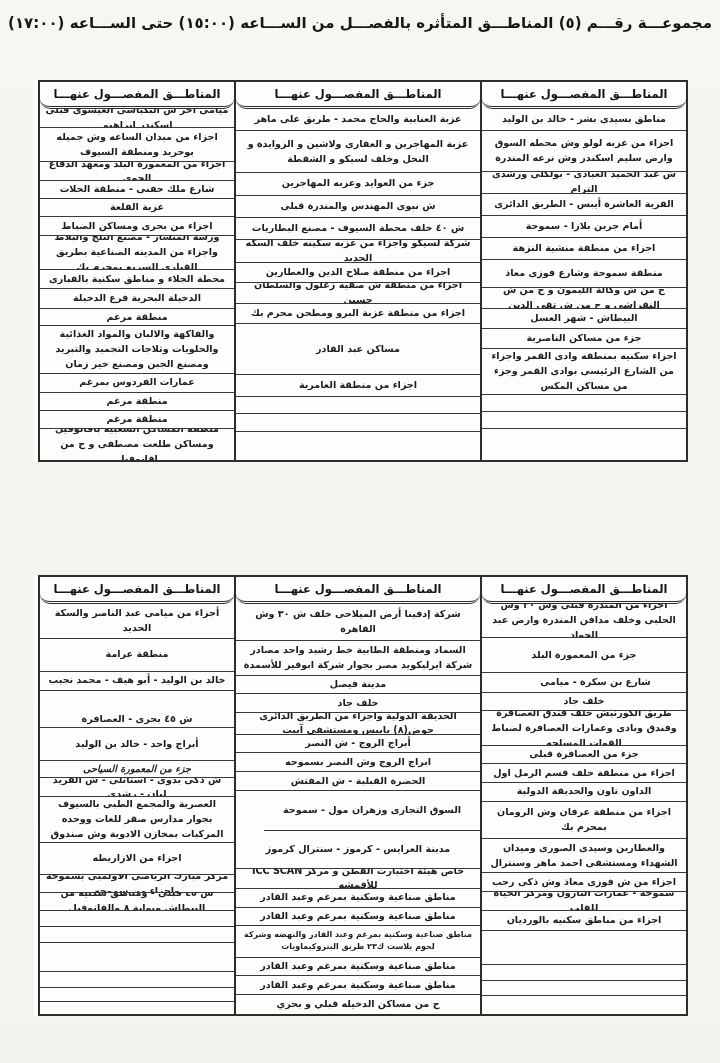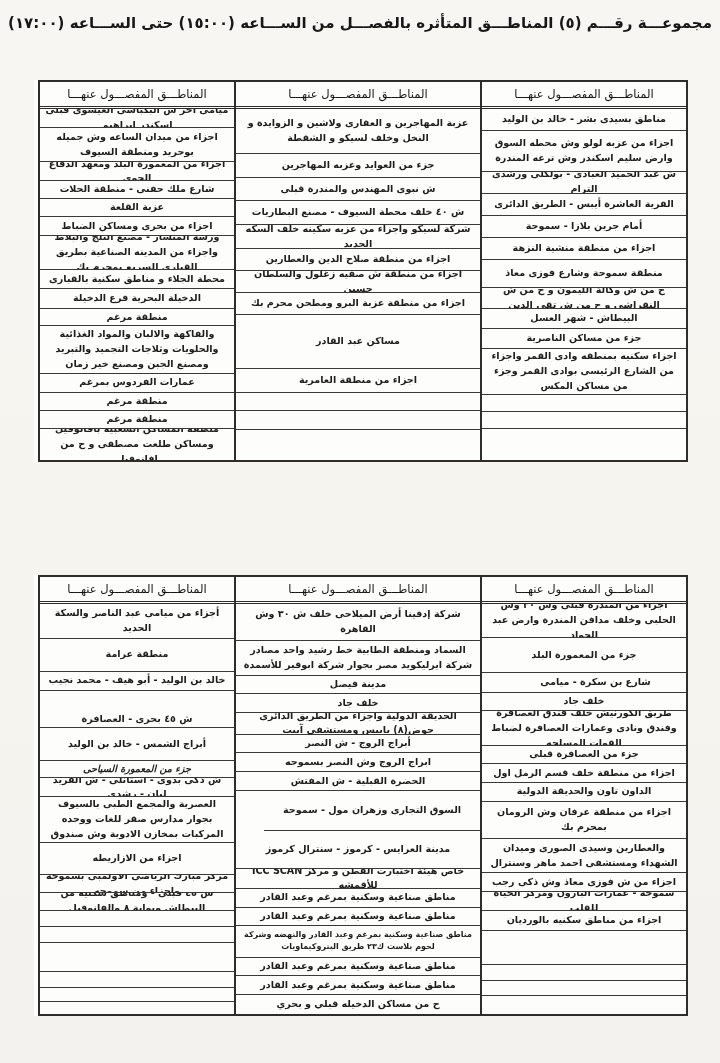--- a/index.html
+++ b/index.html
@@ -50,23 +50,24 @@
   .col + .col { margin-right: -2px; }
   .table .col:nth-child(1) { flex: 0 0 208px; }
   .table .col:nth-child(2) { flex: 0 0 248px; }
   .table .col:nth-child(3) { flex: 0 0 198px; }
   .hdr {
     flex: 0 0 24px;
     display: flex;
     align-items: center;
     justify-content: center;
     font-size: 11.5px;
-    font-weight: 400;
+    font-weight: 700;
     border-bottom: 3px double #2e2d2b;
     color: #141414;
+    border-radius: 10px;
   }
   .cell {
     display: flex;
     align-items: center;
     justify-content: center;
     text-align: center;
     padding: 1px 5px;
     box-sizing: border-box;
     font-size: 9.6px;
     font-weight: 700;
@@ -95,20 +96,21 @@
         <div class="cell" style="flex: 20 1 0px;">ح من ش وكالة الليمون و ح من ش النقراشي و ح من ش تقي الدين</div>
         <div class="cell" style="flex: 20 1 0px;">البيطاش - شهر العسل</div>
         <div class="cell" style="flex: 20 1 0px;">جزء من مساكن الناصرية</div>
         <div class="cell" style="flex: 50 1 0px;">اجزاء سكنيه بمنطقه وادى القمر واجزاء من الشارع الرئيسى بوادى القمر وجزء من مساكن المكس</div>
         <div class="cell" style="flex: 16 1 0px;"></div>
         <div class="cell" style="flex: 16 1 0px;"></div>
         <div class="cell" style="flex: 34 1 0px;"></div>
       </div>
       <div class="col">
         <div class="hdr">المناطـــق المفصـــول عنهـــا</div>
+        <div class="cell" style="flex: 22 1 0px;">عزبة العنابية والحاج محمد - طريق على ماهر</div>
         <div class="cell" style="flex: 44 1 0px;">عزبة المهاجرين و العقارى ولاشين و الزوايدة و النخل وخلف لسيكو و الشقطة</div>
         <div class="cell" style="flex: 22 1 0px;">جزء من العوايد وعزبه المهاجرين</div>
         <div class="cell" style="flex: 22 1 0px;">ش نبوى المهندس والمندرة قبلى</div>
         <div class="cell" style="flex: 22 1 0px;">ش ٤٠ خلف محطة السيوف - مصنع البطاريات</div>
         <div class="cell" style="flex: 22 1 0px;">شركة لسيكو واجزاء من عزبه سكينه خلف السكه الحديد</div>
         <div class="cell" style="flex: 20 1 0px;">اجزاء من منطقة صلاح الدين والعطارين</div>
         <div class="cell" style="flex: 20 1 0px;">اجزاء من منطقة ش صفيه زغلول والسلطان حسين</div>
         <div class="cell" style="flex: 20 1 0px;">اجزاء من منطقة عزبة البرو ومطحن محرم بك</div>
         <div class="cell" style="flex: 54 1 0px;">مساكن عبد القادر</div>
         <div class="cell" style="flex: 22 1 0px;">اجزاء من منطقة العامرية</div>
@@ -175,21 +177,21 @@
         <div class="cell" style="flex: 20 1 0px;">مناطق صناعية وسكنية بمرغم وعبد القادر</div>
         <div class="cell" style="flex: 20 1 0px;">مناطق صناعية وسكنية بمرغم وعبد القادر</div>
         <div class="cell" style="flex: 22 1 0px;">ح من مساكن الدخيله قبلي و بحري</div>
       </div>
       <div class="col">
         <div class="hdr">المناطـــق المفصـــول عنهـــا</div>
         <div class="cell" style="flex: 44 1 0px;">أجزاء من ميامى عبد الناصر والسكة الحديد</div>
         <div class="cell" style="flex: 40 1 0px;">منطقة عرامة</div>
         <div class="cell" style="flex: 22 1 0px;">خالد بن الوليد - أبو هيف - محمد نجيب</div>
         <div class="cell" style="flex: 20 1 0px; margin-top: 20px;">ش ٤٥ بحرى - العصافرة</div>
-        <div class="cell" style="flex: 40 1 0px;">أبراج الشمس - خالد بن الوليد</div>
+        <div class="cell" style="flex: 40 1 0px;">أبراج واحد - خالد بن الوليد</div>
         <div class="cell" style="flex: 20 1 0px; font-style: italic;">جزء من المعمورة السياحى</div>
         <div class="cell" style="flex: 22 1 0px;">ش ذكى بدوى - استانلى - ش الفريد ليان - رشدى</div>
         <div class="cell" style="flex: 58 1 0px;">اجزاء من ش جميله بوحريد بجوار موزع العصرية والمجمع الطبى بالسيوف بجوار مدارس صقر للغات ووحده المركبات بمخازن الادوية وش صندوق الدعم</div>
         <div class="cell" style="flex: 40 1 0px;">اجزاء من الازاريطه</div>
         <div class="cell" style="flex: 20 1 0px;">مركز مبارك الرياضى الاولمبى بسموحه واجزاء من سموحه</div>
         <div class="cell" style="flex: 20 1 0px;">ش ٤٥ قبلى - ومناطق سكنية من البيطاش وبوابة ٨ والفانوفيل</div>
         <div class="cell" style="flex: 18 1 0px;"></div>
         <div class="cell" style="flex: 18 1 0px;"></div>
         <div class="cell" style="flex: 36 1 0px;"></div>
         <div class="cell" style="flex: 18 1 0px;"></div>

